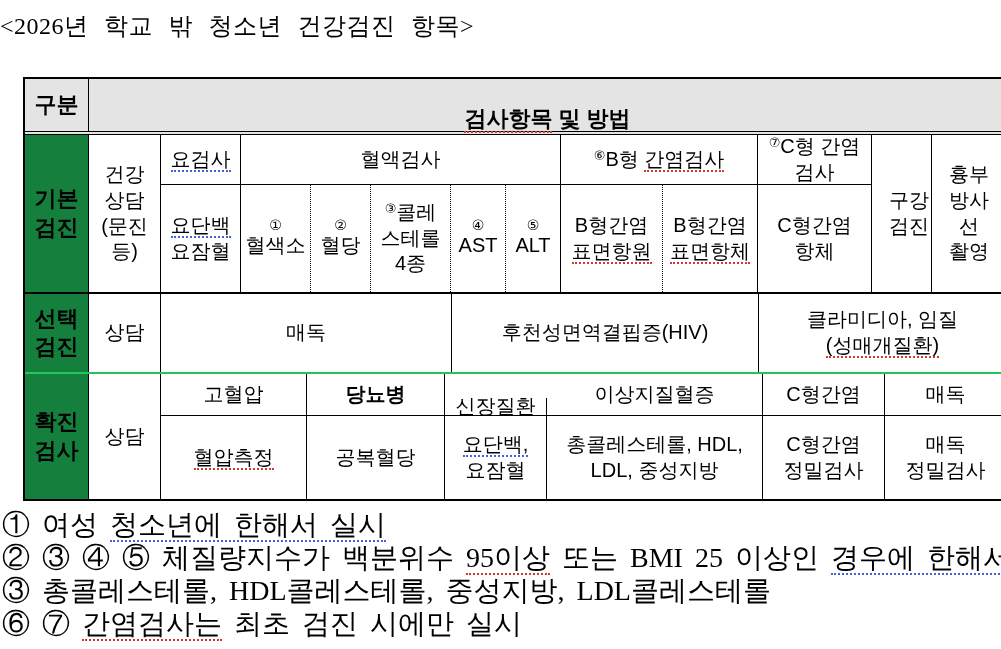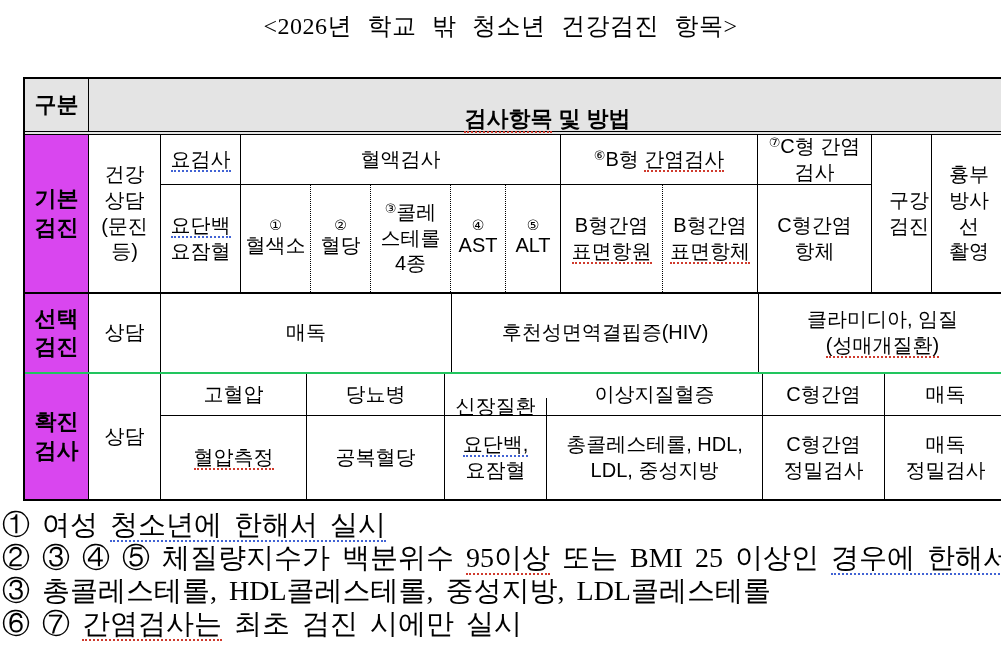--- a/index.html
+++ b/index.html
@@ -1,18 +1,18 @@
 <!DOCTYPE html>
 <html><head>
 <meta charset="utf-8">
 <style>
   html,body{margin:0;padding:0;background:#fff;}
   .page{position:relative;width:1001px;height:649px;background:#fff;overflow:hidden;
         font-family:"Liberation Sans","DejaVu Sans",sans-serif;color:#000;}
-  .doc-title{margin-top:10px;text-align:center;
+  .doc-title{margin-top:10px;text-align:left;
         font-family:"Liberation Serif","DejaVu Serif",serif;
         font-size:24px;word-spacing:9px;letter-spacing:.5px;}
   
   .tbl{position:absolute;left:23px;top:77px;width:985px;box-sizing:border-box;
        border:2px solid #000;}
   .sec{display:grid;box-sizing:border-box;}
   .sec-header{grid-template-columns:64px 1fr;grid-template-rows:52px;
               border-bottom:4px double #000;background:#e4e4e4;}
   .sec-basic{grid-template-columns:64px 72px 80px 70px 60px 80px 55px 55px 102px 95px 114px 60px 74px;
              grid-template-rows:50px 107px;border-bottom:2px solid #000;}
@@ -21,21 +21,21 @@
   .sec-confirm{grid-template-columns:64px 72px 146px 138px 102px 216px 122px 1fr;
              grid-template-rows:42px 83px;}
   .cell{display:flex;align-items:center;justify-content:center;text-align:center;
         box-sizing:border-box;border-right:1px solid #000;
         font-size:20px;line-height:1.28;padding:0 2px;}
   .ct{white-space:pre-line;}
   .no-br{border-right:none;justify-content:center;}
   .bb{border-bottom:1px solid #000;}
   .br-dot{border-right:1px dotted #000;}
   .hdr{font-weight:bold;font-size:22px;}
-  .rlabel{background:#d946ef;font-weight:bold;font-size:22px;}
+  .rlabel{background:#15803d;font-weight:bold;font-size:22px;}
   .sup{font-size:13px;vertical-align:6px;}
   .blknum{display:block;font-size:14px;line-height:1.1;}
   .ulr{border-bottom:2px dotted #cf3a2d;padding-bottom:0px;}
   .ulb{border-bottom:2px dotted #4163d4;padding-bottom:0px;}
   
   .b-label{grid-column:1;grid-row:1/3;}
   .b-consult{grid-column:2;grid-row:1/3;}
   .b-urineh{grid-column:3;grid-row:1;}
   .b-bloodh{grid-column:4/9;grid-row:1;}
   .b-bheph{grid-column:9/11;grid-row:1;}
@@ -47,21 +47,21 @@
   .b-glu{grid-column:5;grid-row:2;}
   .b-chol{grid-column:6;grid-row:2;}
   .b-ast{grid-column:7;grid-row:2;}
   .b-alt{grid-column:8;grid-row:2;}
   .b-ag{grid-column:9;grid-row:2;}
   .b-ab{grid-column:10;grid-row:2;}
   .b-cab{grid-column:11;grid-row:2;}
   
   .c-label{grid-column:1;grid-row:1/3;}
   .c-consult{grid-column:2;grid-row:1/3;}
-  .c-r1-3{grid-column:3;grid-row:1;} .c-r1-4{grid-column:4;grid-row:1;}
+  .c-r1-3{grid-column:3;grid-row:1;} .c-r1-4{grid-column:4;grid-row:1;font-weight:bold;}
   .c-r1-5{grid-column:5;grid-row:1;margin-top:24px;} .c-r1-6{grid-column:6;grid-row:1;}
   .c-r1-7{grid-column:7;grid-row:1;} .c-r1-8{grid-column:8;grid-row:1;}
   .c-r2-3{grid-column:3;grid-row:2;} .c-r2-4{grid-column:4;grid-row:2;}
   .c-r2-5{grid-column:5;grid-row:2;} .c-r2-6{grid-column:6;grid-row:2;}
   .c-r2-7{grid-column:7;grid-row:2;} .c-r2-8{grid-column:8;grid-row:2;}
   
   .footnotes{position:absolute;left:2px;top:508px;width:985px;
         font-family:"Liberation Serif","DejaVu Serif",serif;
         font-size:28px;word-spacing:5px;}
   .fn-line{height:33px;line-height:33px;white-space:nowrap;}

